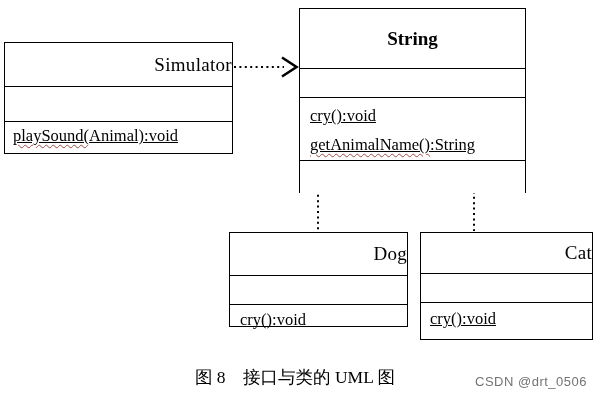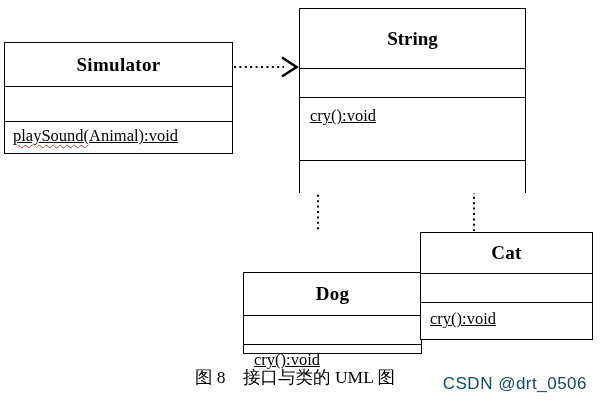--- a/index.html
+++ b/index.html
@@ -9,22 +9,22 @@
   }
   .connectors { position:absolute; left:0; top:0; width:604px; height:403px; }
   .uml-class {
     position:absolute; box-sizing:border-box; background:#ffffff;
     border:1.5px solid #000;
   }
   .uml-class.open-bottom { border-bottom:none; }
   .compartment { box-sizing:border-box; border-bottom:1.5px solid #000; overflow:hidden; }
   .compartment.last { border-bottom:none; }
   .title-compartment {
-    display:flex; align-items:center; justify-content:center;
-    font-weight:bold; font-size:19px; letter-spacing:0.3px;
+    display:flex; align-items:center; justify-content:flex-end;
+    font-weight:normal; font-size:19px; letter-spacing:0.3px;
   }
   .header-two-line {
     display:flex; flex-direction:column; align-items:center; justify-content:center;
     font-weight:bold; gap:6px;
   }
   .stereotype { font-size:18px; }
   .iface-name { font-size:19px; }
   .methods-compartment { font-size:16.5px; }
   .method-line { white-space:nowrap;text-decoration:underline; }
   .squiggle {
@@ -35,21 +35,21 @@
     text-underline-offset:3px;
     text-align:right;
   }
   .caption {
     position:absolute; left:0; top:362px; width:590px; height:30px;
     text-align:center; font-size:17.5px; line-height:30px;
   }
   .watermark {
     position:absolute; right:17px; top:374px;
     font-family:"Liberation Sans", sans-serif;
-    font-size:17px; color:#0c4a6e; letter-spacing:0.5px;
+    font-size:13px; color:#737373; letter-spacing:0.5px;
   }
   svg line.dotted { stroke:#000; stroke-width:2; stroke-dasharray:2 3.4; }
   svg polyline.open-head { fill:none; stroke:#000; stroke-width:2.6; }
   svg polygon.triangle-head { fill:#ffffff; stroke:#000; stroke-width:2; }
 </style>
 </head>
 <body>
 
 <div class="canvas">
 
@@ -78,25 +78,26 @@
     </div>
   </div>
 
   <div class="uml-class open-bottom" style="left:299px; top:8px; width:227px; height:185px;">
     <div class="compartment header-two-line" style="height:60px;">
       <span class="iface-name">String</span>
     </div>
     <div class="compartment" style="height:29px;"></div>
     <div class="compartment methods-compartment" style="height:63px; padding:3px 0 0 10px; line-height:29px;">
       <div class="method-line"><span>cry():void</span></div>
+      <div class="method-line"><span class="squiggle">getAnimalName()</span><span>:String</span></div>
     </div>
     <div class="compartment last" style="height:27px;"></div>
   </div>
 
-  <div class="uml-class" style="left:243px; top:232px; width:179px; height:82px;margin-top:40px;">
+  <div class="uml-class" style="left:229px; top:232px; width:179px; height:95px;">
     <div class="compartment title-compartment" style="height:43px;">
       <span>Dog</span>
     </div>
     <div class="compartment" style="height:29px;"></div>
     <div class="compartment last methods-compartment" style="height:32px; padding:5px 0 0 10px;">
       <div class="method-line"><span>cry():void</span></div>
     </div>
   </div>
 
   <div class="uml-class" style="left:420px; top:232px; width:173px; height:108px;">

